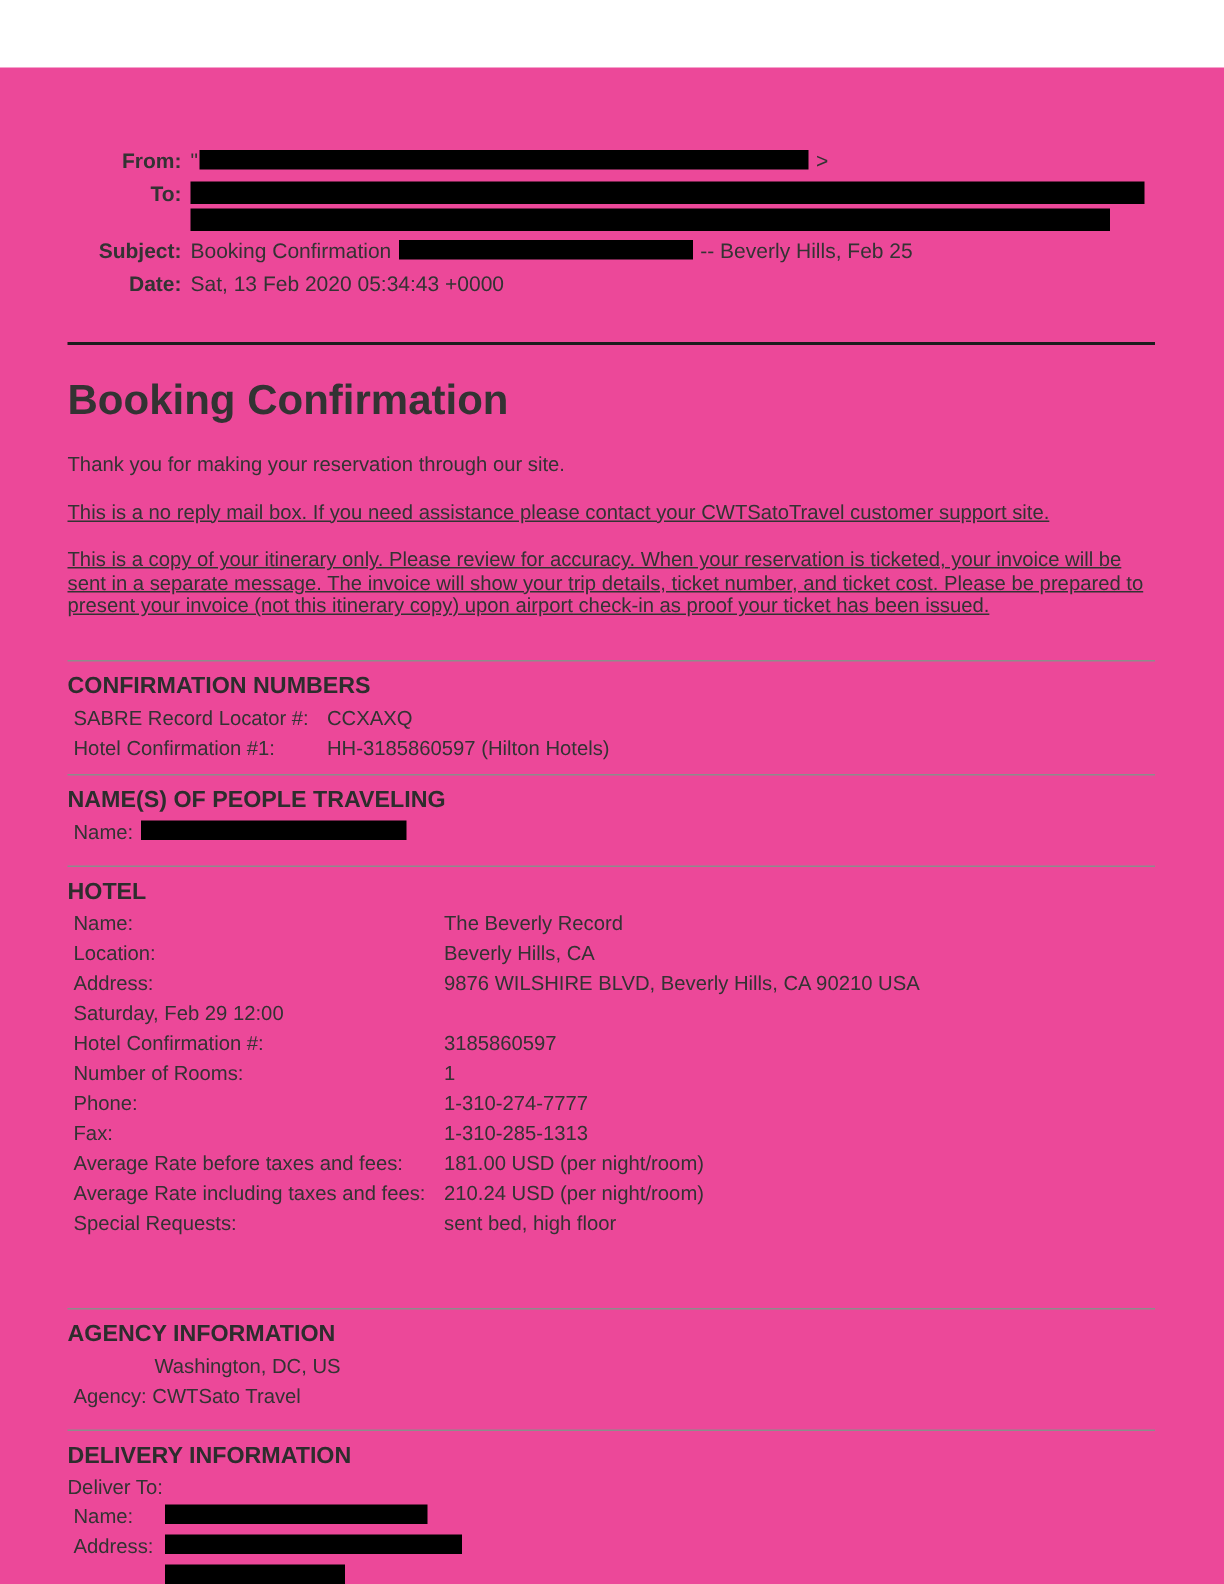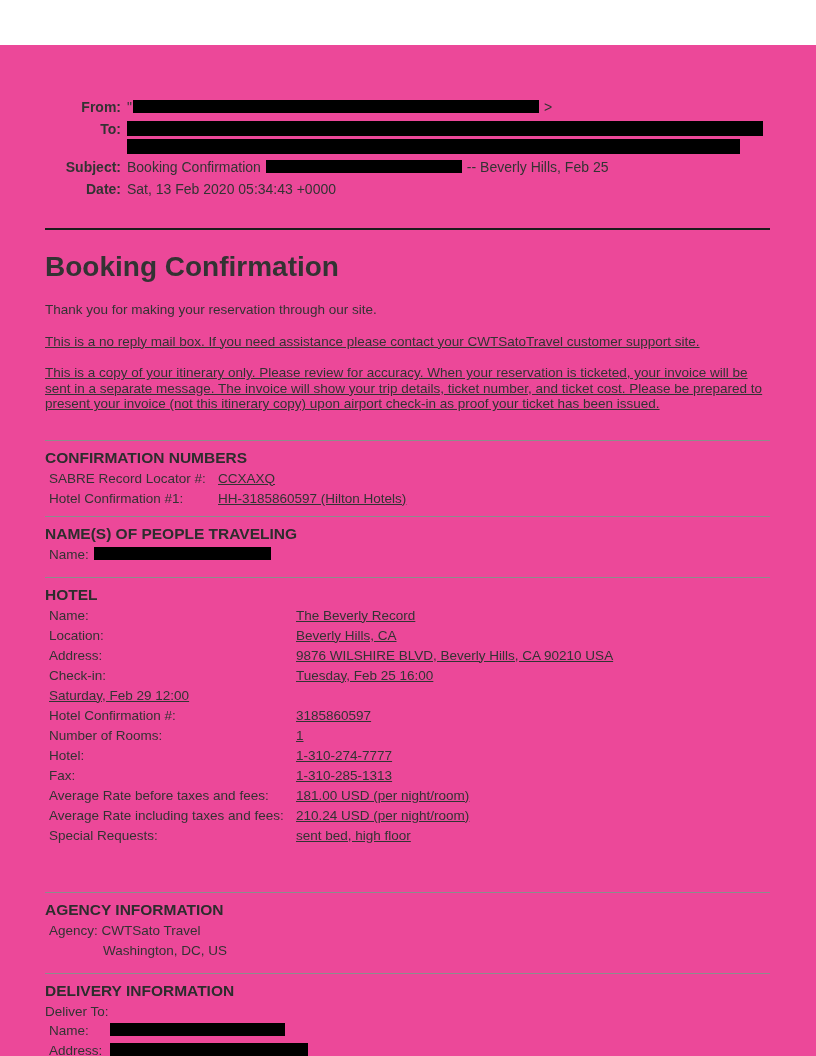--- a/index.html
+++ b/index.html
@@ -38,21 +38,21 @@
 
   
   .section { border-top: 1px solid #8c8c8c; padding: 7px 0 7px 0; }
   .section-first { margin-top: 28px; }
   .section-heading { font-size: 15.5px; line-height: 19px; font-weight: bold; color: #2d2d2d; margin-bottom: 2px; }
   .sec-pad-b-12 { padding-bottom: 12px; }
   .sec-pad-b-38 { padding-bottom: 46px; }
 
   .kv-row { display: flex; font-size: 13.5px; line-height: 20px; padding-left: 4px; }
   .kv-label { flex: 0 0 169px; }
-  .kv-value { flex: 1; text-decoration: underline; }
+  .kv-value { flex: 1; }
   .hotel-rows .kv-label { flex: 0 0 247px; }
   .delivery-rows .kv-label { flex: 0 0 61px; }
 
   .inline-redact {
     display: inline-block; background: #000; height: 13px;
     vertical-align: -1px;
   }
   .name-row { font-size: 13.5px; line-height: 20px; padding-left: 4px; }
   .agency-row { font-size: 13.5px; line-height: 20px; padding-left: 4px; }
   .agency-loc { padding-left: 58px; }
@@ -129,36 +129,32 @@
         </div>
         <div class="kv-row">
           <div class="kv-label">Location:</div>
           <div class="kv-value">Beverly Hills, CA</div>
         </div>
         <div class="kv-row">
           <div class="kv-label">Address:</div>
           <div class="kv-value">9876 WILSHIRE BLVD, Beverly Hills, CA 90210 USA</div>
         </div>
         <div class="kv-row">
-          <div class="kv-label">Check-in:</div>
-          <div class="kv-value">Tuesday, Feb 25 16:00</div>
-        </div>
-        <div class="kv-row">
           <div class="kv-value">Saturday, Feb 29 12:00</div>
         </div>
         <div class="kv-row">
           <div class="kv-label">Hotel Confirmation #:</div>
           <div class="kv-value">3185860597</div>
         </div>
         <div class="kv-row">
           <div class="kv-label">Number of Rooms:</div>
           <div class="kv-value">1</div>
         </div>
         <div class="kv-row">
-          <div class="kv-label">Hotel:</div>
+          <div class="kv-label">Phone:</div>
           <div class="kv-value">1-310-274-7777</div>
         </div>
         <div class="kv-row">
           <div class="kv-label">Fax:</div>
           <div class="kv-value">1-310-285-1313</div>
         </div>
         <div class="kv-row">
           <div class="kv-label">Average Rate before taxes and fees:</div>
           <div class="kv-value">181.00 USD (per night/room)</div>
         </div>
@@ -168,22 +164,22 @@
         </div>
         <div class="kv-row">
           <div class="kv-label">Special Requests:</div>
           <div class="kv-value">sent bed, high floor</div>
         </div>
       </div>
     </div>
 
     <div class="section sec-pad-b-12">
       <div class="section-heading">AGENCY INFORMATION</div>
+      <div class="agency-row agency-loc">Washington, DC, US</div>
       <div class="agency-row"><span>Agency:</span> <span>CWTSato Travel</span></div>
-      <div class="agency-row agency-loc">Washington, DC, US</div>
     </div>
 
     <div class="section">
       <div class="section-heading">DELIVERY INFORMATION</div>
       <div class="deliver-to">Deliver To:</div>
       <div class="delivery-rows">
         <div class="kv-row">
           <div class="kv-label">Name:</div>
           <div class="kv-value"><span class="inline-redact" style="width:175px"></span></div>
         </div>

